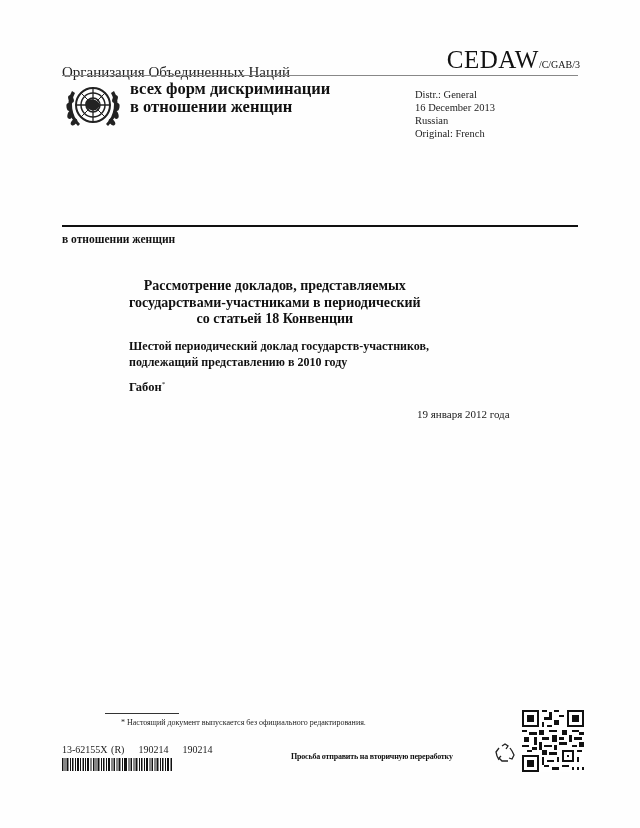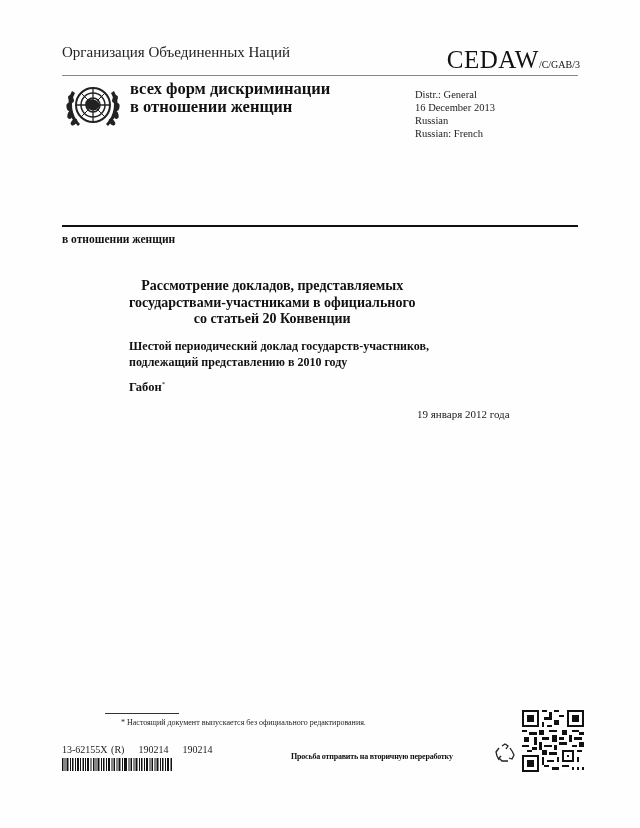--- a/index.html
+++ b/index.html
@@ -3,21 +3,21 @@
   <meta charset="utf-8">
   <style>
     html, body { margin: 0; padding: 0; background: #fefefe; }
     body {
       width: 640px; height: 828px; position: relative; overflow: hidden;
       font-family: "Liberation Serif", "DejaVu Serif", serif; color: #111;
     }
     .abs { position: absolute; }
 
     
-    .org-name { left: 62px; top: 44px; font-size: 15px; color: #222; white-space: nowrap; }
+    .org-name { left: 62px; top: 64px; font-size: 15px; color: #222; white-space: nowrap; }
     .symbol { right: 60px; top: 46px; white-space: nowrap; color: #111; }
     .symbol .main { font-size: 25px; letter-spacing: 0.5px; margin-left: 16px; }
     .symbol .sub { font-size: 10px; }
     .rule-thin { left: 62px; top: 75px; width: 516px; height: 1px; background: #888; }
 
     .emblem { left: 64px; top: 81px; width: 58px; height: 50px; }
     .conv-title { left: 130px; top: 80px; font-size: 16.5px; font-weight: bold; line-height: 18px; color: #111; }
 
     .distr { left: 415px; top: 88px; font-size: 10.5px; line-height: 13px; color: #222; }
 
@@ -81,33 +81,33 @@
 
 <div class="abs conv-title">
   <div>всех форм дискриминации</div>
   <div>в отношении женщин</div>
 </div>
 
 <div class="abs distr">
   <div>Distr.: General</div>
   <div>16 December 2013</div>
   <div>Russian</div>
-  <div>Russian: French</div>
+  <div>Original: French</div>
 </div>
 
 <div class="abs rule-thick"></div>
 
 <div class="abs committee">
   <div>в отношении женщин</div>
 </div>
 
 <div class="abs heading1">
   <div>Рассмотрение докладов, представляемых</div>
-  <div>государствами-участниками в официального</div>
-  <div>со статьей 20 Конвенции</div>
+  <div>государствами-участниками в периодический</div>
+  <div>со статьей 18 Конвенции</div>
 </div>
 
 <div class="abs heading2">
   <div>Шестой периодический доклад государств-участников,</div>
   <div>подлежащий представлению в 2010 году</div>
 </div>
 
 <div class="abs heading3">
   <span>Габон</span><sup>*</sup>
 </div>

